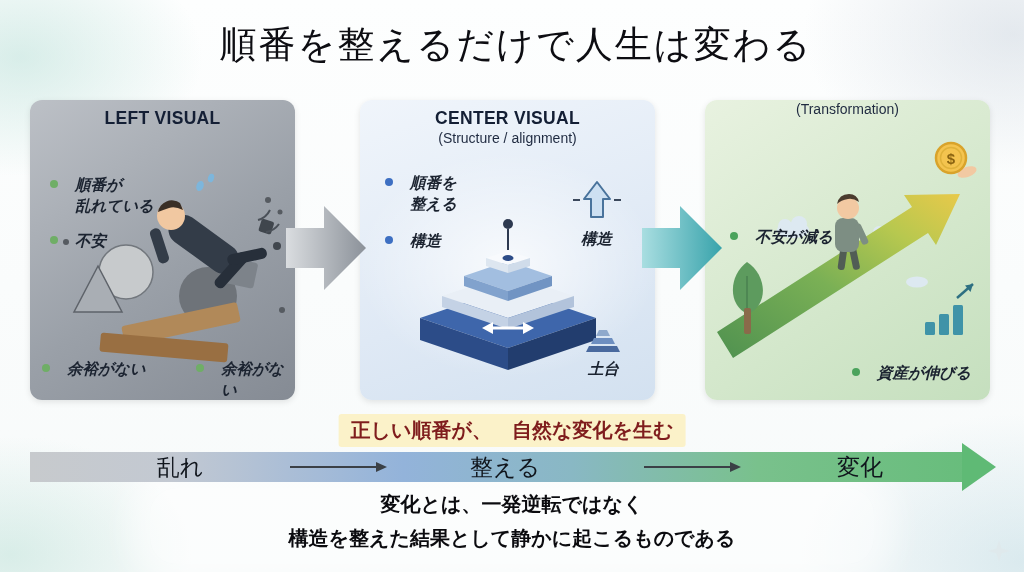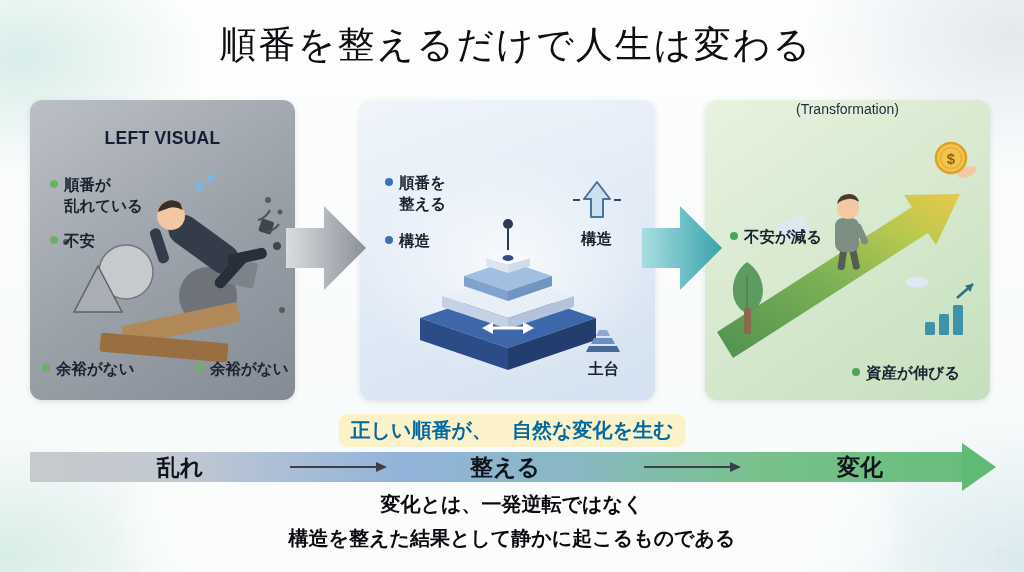--- a/index.html
+++ b/index.html
@@ -14,38 +14,38 @@
       linear-gradient(#fdfefe,#f7fafa);
   }
   .title{position:absolute;top:16px;left:0;width:100%;margin:4px;text-align:center;
     font-size:37px;font-weight:400;color:#0d0d12;letter-spacing:2px;}
   .panel{position:absolute;top:100px;height:300px;border-radius:12px;box-shadow:0 2px 6px rgba(0,0,0,.10);}
   .panel-left{left:30px;width:265px;background:linear-gradient(145deg,#bcc0c6,#9aa0a8 55%,#858b94);}
   .panel-center{left:360px;width:295px;background:
       radial-gradient(200px 150px at 50% 55%, rgba(255,255,255,.75), transparent 75%),
       linear-gradient(160deg,#f0f5fb,#dfe9f5 60%,#d3e1f0);}
   .panel-right{left:705px;width:285px;background:linear-gradient(145deg,#e8f2e0,#d3e7cb 60%,#c5dfbe);}
-  .panel-heading{position:relative;z-index:3;text-align:center;padding-top:28px;
+  .panel-heading{position:relative;z-index:3;text-align:center;padding-top:8px;
     font-size:17.5px;font-weight:800;color:#141f35;letter-spacing:.3px;}
   .panel-subheading{position:relative;z-index:3;text-align:center;font-size:14px;color:#1f2a40;margin-top:1px;}
   .illus{position:absolute;left:0;top:0;width:100%;height:100%;z-index:1;}
-  .plabel{position:absolute;z-index:3;display:flex;gap:6px;
-    font-size:15.5px;font-weight:700;color:#1b2330;line-height:21px;}
+  .plabel{position:absolute;z-index:3;display:flex;gap:17px;
+    font-size:15.5px;font-weight:700;color:#1b2330;line-height:21px;font-style:italic;}
   .dot{width:8px;height:8px;border-radius:50%;margin-top:6px;flex:none;}
   .dot-green{background:#6fae66;} .dot-blue{background:#3d6fc2;} .dot-bright{background:#4ba35c;}
   .big-arrow{position:absolute;z-index:4;}
   .highlight{position:absolute;top:414px;left:50%;transform:translateX(-50%);z-index:5;
-    background:#fbf2c9;color:#0369a1;font-size:20px;font-weight:800;
-    padding:3px 12px;white-space:nowrap;border-radius:9px;}
+    background:#fbf2c9;color:#7f1d1d;font-size:20px;font-weight:800;
+    padding:3px 12px;white-space:nowrap;border-radius:3px;}
   .flow-bar{position:absolute;left:30px;top:452px;width:934px;height:30px;z-index:5;
     background:linear-gradient(90deg,#c7cacd 0%,#c3c9d2 15%,#93b3da 40%,#89b8c4 58%,#79c18c 78%,#68bd7c 100%);}
   .flow-head{position:absolute;left:962px;top:443px;width:0;height:0;z-index:5;
     border-left:34px solid #5fba75;border-top:24px solid transparent;border-bottom:24px solid transparent;}
   .flow-label{position:absolute;top:452px;height:30px;line-height:30px;z-index:6;
-    font-size:23px;font-weight:700;color:#10151c;text-align:center;}
+    font-size:23px;font-weight:400;color:#10151c;text-align:center;}
   #fl1{left:128px;width:104px;} #fl2{left:438px;width:134px;} #fl3{left:808px;width:104px;}
   .flow-arrow{position:absolute;top:459px;z-index:6;}
   #fa1{left:288px;} #fa2{left:642px;}
   .footer-glow{position:absolute;left:150px;top:488px;width:724px;height:76px;z-index:1;
     background:rgba(255,255,255,.5);border-radius:26px;box-shadow:0 0 30px 22px rgba(255,255,255,.5);}
   .footer-line{position:absolute;left:0;width:100%;text-align:center;z-index:2;
     font-size:20px;font-weight:800;color:#0b0b0f;}
   #ftl1{top:491px;} #ftl2{top:525px;}
   .sparkle{position:absolute;right:14px;bottom:10px;z-index:3;}
 </style>
@@ -110,20 +110,22 @@
     <defs>
       <linearGradient id="ag1" x1="0" y1="0" x2="1" y2="0">
         <stop offset="0" stop-color="#dadde0"></stop>
           <stop offset="1" stop-color="#8b9199"></stop>
       </linearGradient>
     </defs>
     <polygon points="2,28 40,28 40,6 82,48 40,90 40,68 2,68" fill="url(#ag1)"></polygon>
   </svg>
 
   <section class="panel panel-center">
+    <div class="panel-heading">CENTER VISUAL</div>
+    <div class="panel-subheading">(Structure / alignment)</div>
 
     <svg class="illus" viewBox="0 0 295 300">
       <g>
         <polygon points="60,218 148,188 236,218 148,248" fill="#3e66ab"></polygon>
         <polygon points="60,218 60,240 148,270 148,248" fill="#2c4c88"></polygon>
         <polygon points="236,218 236,240 148,270 148,248" fill="#223d6e"></polygon>
         <polygon points="82,196 148,174 214,196 148,218" fill="#e9eff6"></polygon>
         <polygon points="82,196 82,207 148,229 148,218" fill="#c4d2e5"></polygon>
         <polygon points="214,196 214,207 148,229 148,218" fill="#b2c3db"></polygon>
         <polygon points="104,176 148,161 192,176 148,191" fill="#a2bee0"></polygon>

